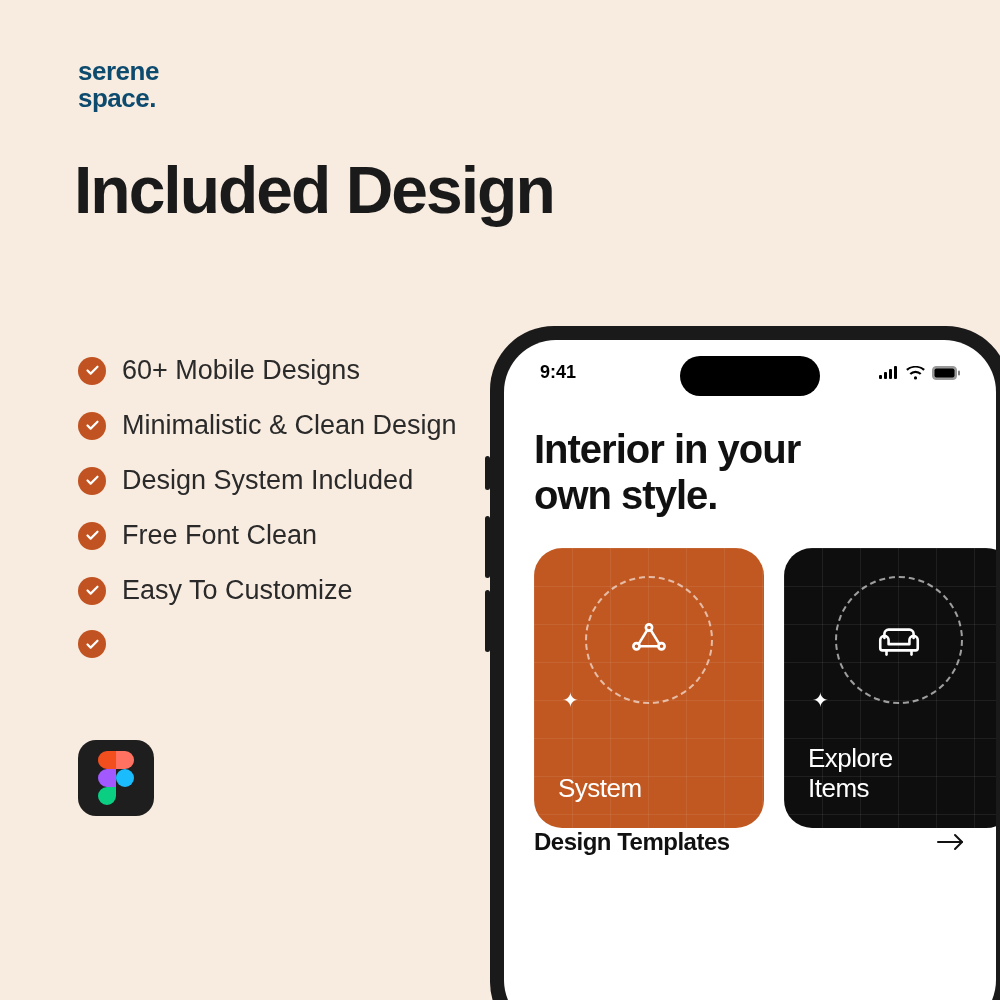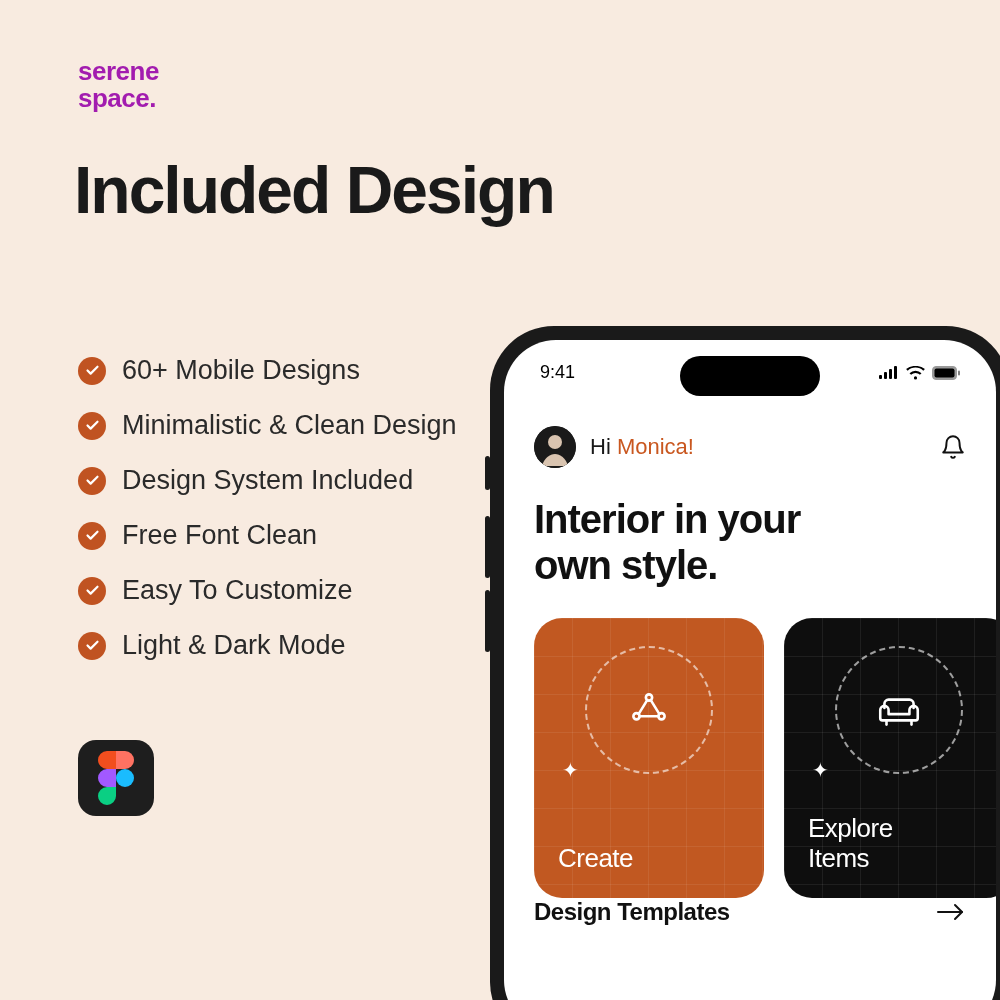--- a/index.html
+++ b/index.html
@@ -8,21 +8,21 @@
   height: 1000px;
   background: #f8ebe0;
   font-family: -apple-system, BlinkMacSystemFont, "Segoe UI", Helvetica, Arial, sans-serif;
   position: relative;
   overflow: hidden;
 }
 .logo {
   position: absolute;
   left: 78px;
   top: 58px;
-  color: #a21caf;
+  color: #0c4a6e;
   font-weight: 700;
   font-size: 26px;
   line-height: 1.05;
   letter-spacing: -0.5px;
 }
 .headline {
   position: absolute;
   left: 74px;
   top: 155px;
   color: #1a1a1a;
@@ -91,21 +91,21 @@
 }
 .dynamic-island {
   position: absolute;
   top: 16px; left: 50%; transform: translateX(-50%);
   width: 140px; height: 40px; background: #000; border-radius: 24px;
 }
 .status-bar {
   position: absolute; top: 22px; left: 0; right: 0;
   padding: 0 36px;
   display: flex; justify-content: space-between; align-items: center;
-  font-size: 18px; font-weight: 400; color: #000;
+  font-size: 18px; font-weight: 700; color: #000;
 }
 .status-icons { display: flex; align-items: center; gap: 7px; }
 .status-icons svg { display: block; }
 
 .app-content {
   position: absolute;
   top: 86px; left: 0; right: 0;
   padding: 0 30px;
 }
 .greeting-row {
@@ -218,21 +218,20 @@
         </svg>
       </div>
     <div class="feature-label">Easy To Customize</div>
   </div>
   <div class="feature">
     <div class="check">
         <svg viewBox="0 0 24 24" fill="none" stroke="#fff" stroke-width="3.5" stroke-linecap="round" stroke-linejoin="round">
           <polyline points="20 6 9 17 4 12"></polyline>
         </svg>
       </div>
-    <div class="feature-label">Light &amp; Dark Mode</div>
   </div>
 </div>
 
 <div class="figma-badge">
   <svg viewBox="0 0 38 57">
     <circle cx="28.5" cy="28.5" r="9.5" fill="#1abcfe"></circle>
     <path d="M0 9.5A9.5 9.5 0 0 1 9.5 0H19v19H9.5A9.5 9.5 0 0 1 0 9.5Z" fill="#f24e1e"></path>
     <path d="M19 0h9.5a9.5 9.5 0 1 1 0 19H19V0Z" fill="#ff7262"></path>
     <path d="M0 28.5A9.5 9.5 0 0 1 9.5 19H19v19H9.5A9.5 9.5 0 0 1 0 28.5Z" fill="#a259ff"></path>
     <path d="M0 47.5A9.5 9.5 0 0 1 9.5 38H19v9.5a9.5 9.5 0 1 1-19 0Z" fill="#0acf83"></path>
@@ -260,38 +259,20 @@
             </svg>
           <svg width="28" height="14" viewBox="0 0 28 14">
               <rect x="0.5" y="0.5" width="24" height="13" rx="3.5" stroke="#000" opacity="0.4"></rect>
               <rect x="2.5" y="2.5" width="20" height="9" rx="2" fill="#000"></rect>
               <rect x="26" y="4.5" width="2" height="5" rx="1" fill="#000" opacity="0.5"></rect>
             </svg>
         </div>
       </div>
 
       <div class="app-content">
-        <div class="greeting-row">
-          <div class="greeting-left">
-            <div class="avatar">
-              <svg viewBox="0 0 42 42">
-                  <circle cx="21" cy="21" r="21" fill="#1a1a1a"></circle>
-                  <circle cx="21" cy="16" r="7" fill="#d9c4b0"></circle>
-                  <path d="M8 40c2-8 8-12 13-12s11 4 13 12" fill="#d9c4b0"></path>
-                </svg>
-            </div>
-            <div class="greeting">
-              <span>Hi </span><span class="name">Monica!</span>
-            </div>
-          </div>
-          <svg class="bell" viewBox="0 0 24 24" fill="none" stroke="#111" stroke-width="1.8" stroke-linecap="round" stroke-linejoin="round">
-              <path d="M6 8a6 6 0 0 1 12 0c0 7 3 9 3 9H3s3-2 3-9"></path>
-              <path d="M10.3 21a1.94 1.94 0 0 0 3.4 0"></path>
-            </svg>
-        </div>
 
         <div class="app-headline">
           <div>Interior in your</div>
           <div>own style.</div>
         </div>
 
         <div class="cards">
           <div class="card orange">
             <div class="card-grid-bg"></div>
             <div class="card-icon-wrap">
@@ -299,21 +280,21 @@
                 <circle cx="12" cy="30" r="3"></circle>
                   <circle cx="36" cy="30" r="3"></circle>
                   <circle cx="24" cy="12" r="3"></circle>
                 <path d="M14 28 L22 15"></path>
                   <path d="M26 15 L34 28"></path>
                   <path d="M15 30 L33 30"></path>
               </svg>
             </div>
             <div class="sparkle">✦</div>
             <div class="card-title">
-              <div>Create</div>
+              <div>System</div>
             </div>
           </div>
           <div class="card dark">
             <div class="card-grid-bg"></div>
             <div class="card-icon-wrap">
               <svg viewBox="0 0 48 48" fill="none" stroke="#fff" stroke-width="2.5" stroke-linecap="round" stroke-linejoin="round">
                 <path d="M10 22v-4a4 4 0 0 1 4-4h20a4 4 0 0 1 4 4v4"></path>
                 <path d="M6 24a4 4 0 0 1 8 0v4h20v-4a4 4 0 0 1 8 0v8a2 2 0 0 1-2 2H8a2 2 0 0 1-2-2v-8z"></path>
                 <path d="M12 34v4"></path>
                   <path d="M36 34v4"></path>

